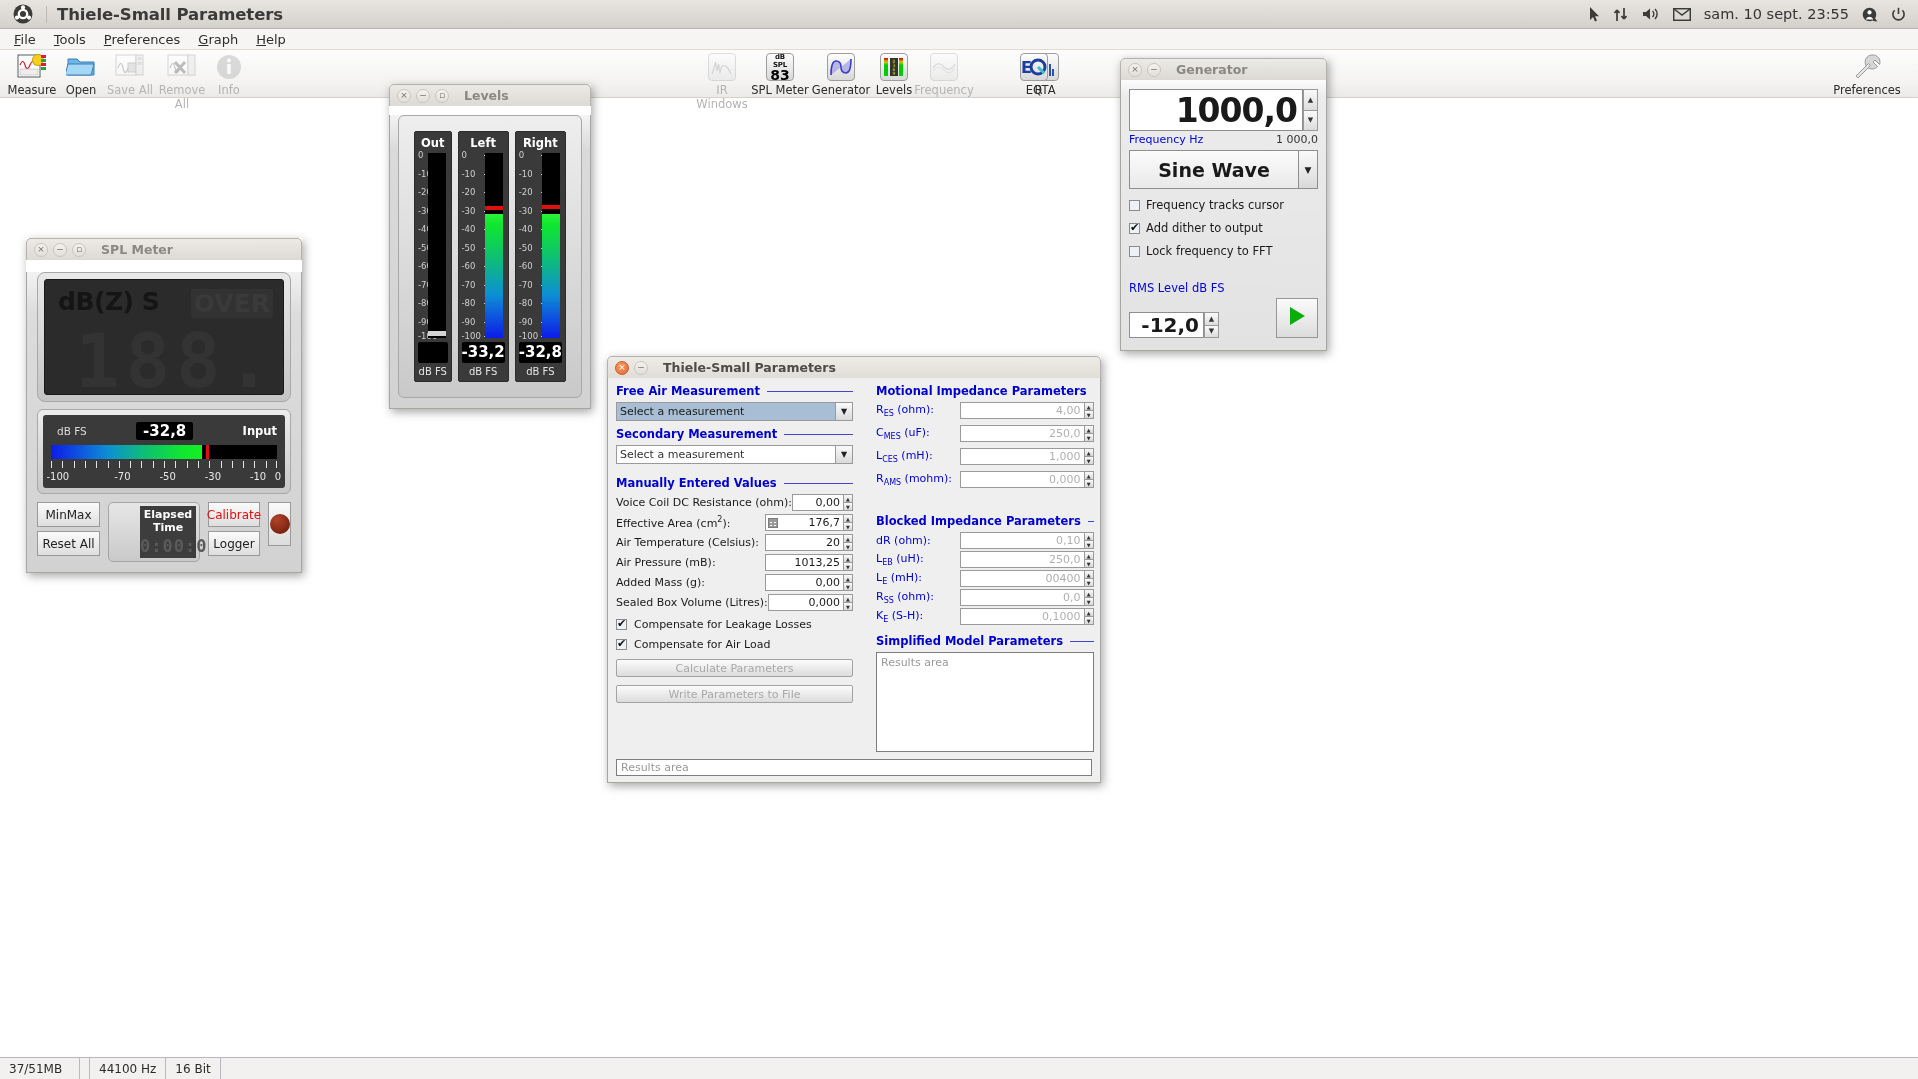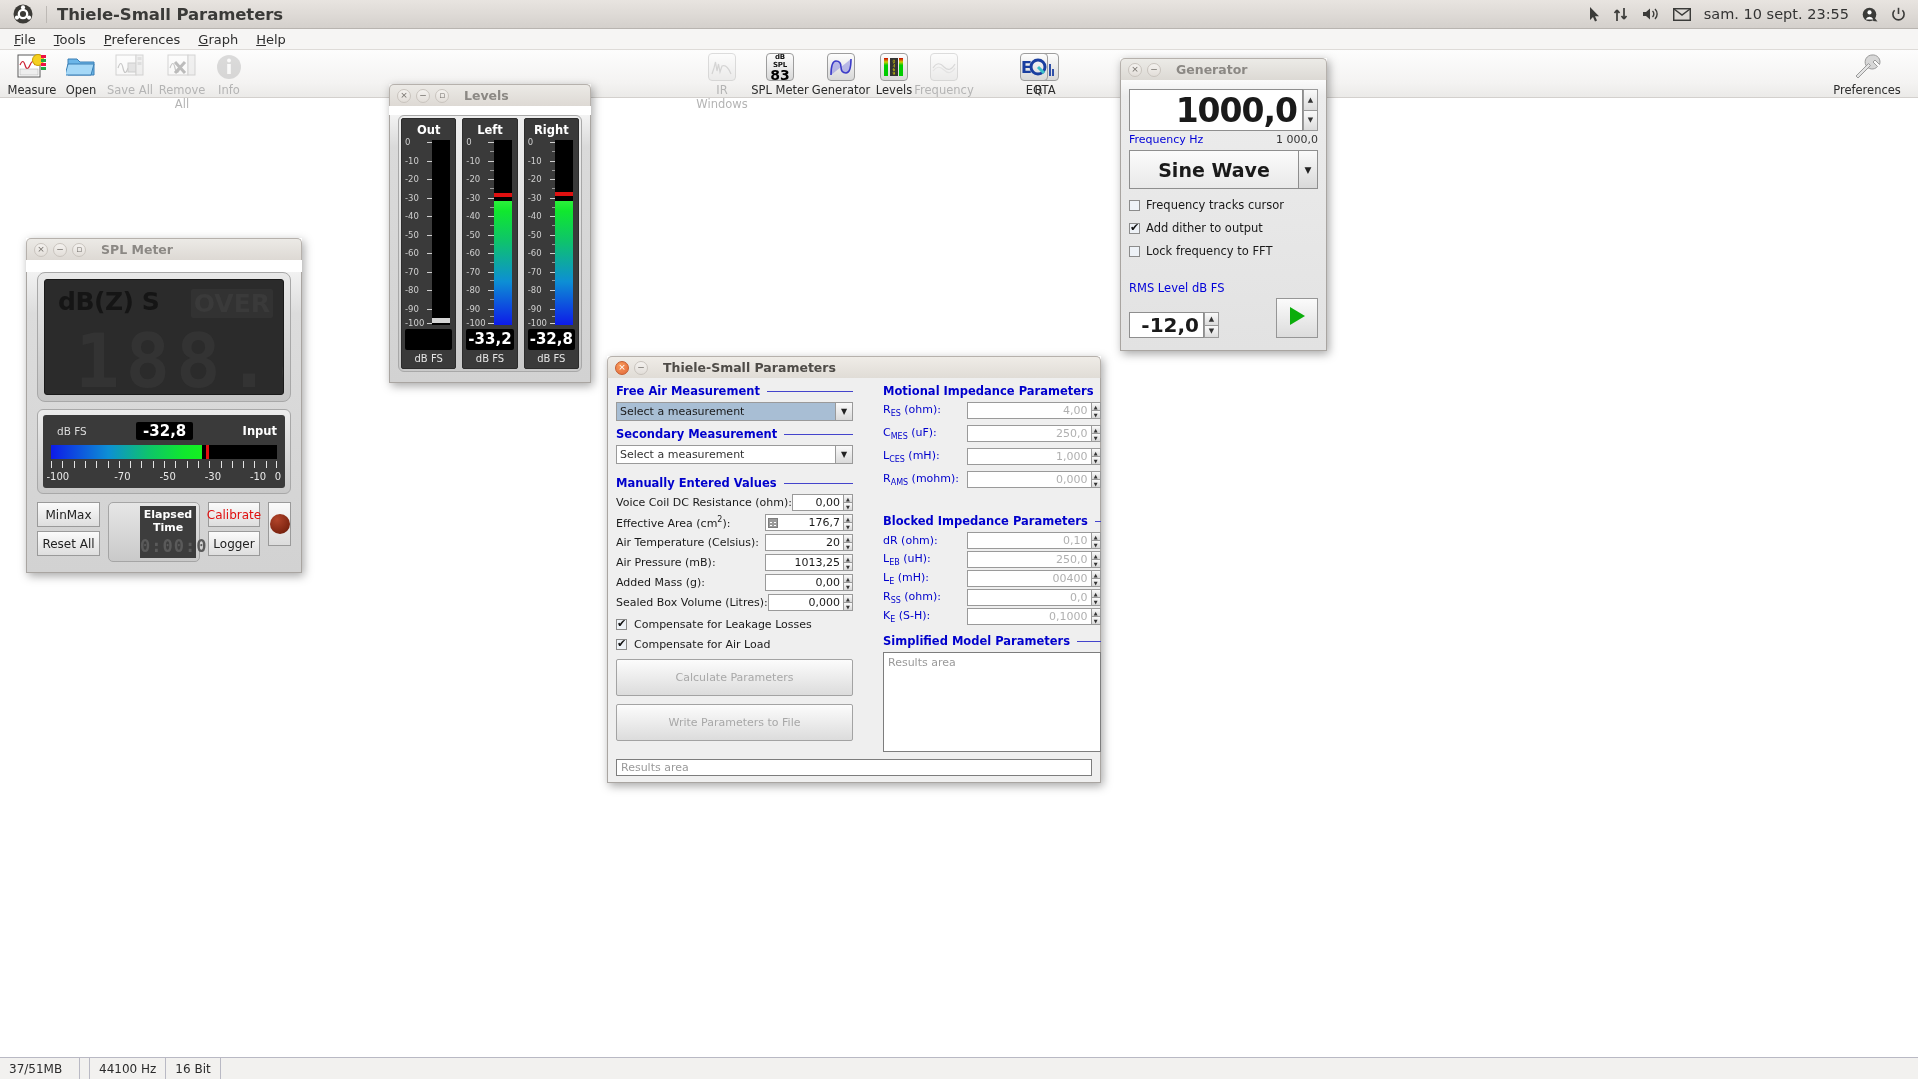--- a/index.html
+++ b/index.html
@@ -136,21 +136,21 @@
   .elapsed .hd { background:#3d3d3d; color:#fff; font-size:11px; font-weight:bold; text-align:center; padding:2px 0;margin-left:28px; }
   .elapsed .tm { background:#3d3d3d; color:#5a5a5a; font-size:17px; font-weight:bold; text-align:center;
                  font-family:"DejaVu Sans Mono","Liberation Mono",monospace; letter-spacing:1px; padding-bottom:2px;margin-left:28px;}
   .recbtn { width:44px;height:44px; background:linear-gradient(to bottom,#fafafa,#dcdcdc); border:1px solid #9a9a9a;
             display:flex;align-items:center;justify-content:center; }
   .recdot { width:20px;height:20px;border-radius:50%; background:radial-gradient(circle at 35% 28%, #b2442a, #7d2410 70%, #4e1508); }
 
   
   #levels { left:389px; top:84px; width:202px; }
   #levels .win-body { padding:0; background:linear-gradient(to bottom,#f3f3f3 0%, #dadada 12%, #d2d2d2 100%); }
-  .lv-outer { margin:9px 8px 10px 8px; border-radius:6px; padding:2px;
+  .lv-outer { margin:9px 8px 10px 8px; border-radius:6px; padding:15px;
               background:linear-gradient(to bottom,#eeeeee,#c9c9c9); border:1px solid #a8a8a8; }
   .lv-row { display:flex; gap:6px; }
   .lv-col { background:#3a3a3a; border:1px solid #2c2c2c; border-radius:2px; width:57px; padding:4px 3px 4px 3px; }
   .lv-col .cap { text-align:center; color:#fff; font-size:11.5px; font-weight:bold; margin-bottom:3px; }
   .lv-scale { position:relative; height:185px; display:flex; justify-content:flex-end; }
   .lv-scale .lab { position:absolute; left:0; color:#cfcfcf; font-size:8.5px; transform:translateY(-50%); }
   .lv-scale .mj { position:absolute; width:6px; height:1px; background:#cfcfcf; }
   .lv-scale .mn { position:absolute; width:4px; height:1px; background:#9a9a9a; }
   .lv-bar { width:18px; background:#000; position:relative; margin-right:2px; }
   .lv-fill { position:absolute; left:0; right:0; bottom:0;
@@ -193,21 +193,21 @@
             display:flex;align-items:center;justify-content:flex-end;padding-right:4px;
             font-size:20px; font-weight:bold; color:#1a1a1a; }
   .playbtn { margin-left:auto; width:42px;height:40px; background:linear-gradient(to bottom,#fbfbfb,#dcdcdc);
              border:1px solid #969696; display:flex;align-items:center;justify-content:center; }
 
   
   #ts { left:607px; top:356px; width:494px; }
   #ts .win-title { background:linear-gradient(to bottom,#efece7,#e0dcd6); }
   #ts .win-title .wt { color:#4e4b47; }
   #ts .win-body { background:#efefef; padding:6px 8px 6px 8px; }
-  .ts-cols { display:flex; gap:30px; }
+  .ts-cols { display:flex; gap:23px; }
   .ts-col { width:237px; }
   .grp { display:flex; align-items:center; margin:0 0 4px 0; }
   .grp .gt { font-size:11.5px; font-weight:bold; color:#0000cc; white-space:nowrap; }
   .grp .gl { flex:1; height:1px; background:#4444cc; margin-left:7px; }
   .combo { display:flex; height:19px; margin-bottom:6px; }
   .combo .txt { flex:1; border:1px solid #9a9a9a; background:#fff; font-size:11px; color:#333;
                 display:flex; align-items:center; padding-left:3px; }
   .combo.sel .txt { background:#a8bed4; color:#1a1a1a; }
   .combo .arw { width:17px; border:1px solid #9a9a9a; border-left:none;
                 background:linear-gradient(to bottom,#fafafa,#dadada);
@@ -224,21 +224,21 @@
   .fld .inp .box.has-ico { justify-content:space-between; padding-left:2px; }
   .fld .inp .sp { width:9px; display:flex;flex-direction:column; }
   .fld .inp .sp i { flex:1; background:linear-gradient(to bottom,#fafafa,#d8d8d8); border:1px solid #9a9a9a;
                     border-left:none; font-size:5px; font-style:normal; color:#333;
                     display:flex;align-items:center;justify-content:center; }
   .fld .inp .sp i+i { border-top:none; }
   .gridico { width:10px;height:10px; border:1px solid #7d7d7d; display:grid;
              grid-template-columns:1fr 1fr; grid-template-rows:1fr 1fr 1fr; }
   .gridico b { border:0.5px solid #9a9a9a; }
   .tsch { display:flex; align-items:center; gap:7px; margin-top:7px; font-size:11px; color:#1a1a1a; }
-  .tsbtn { height:37px; background:linear-gradient(to bottom,#fcfcfc,#dcdcdc); border:1px solid #a3a3a3;
+  .tsbtn { height:18px; background:linear-gradient(to bottom,#fcfcfc,#dcdcdc); border:1px solid #a3a3a3;
            display:flex;align-items:center;justify-content:center; font-size:11px; color:#a8a8a8;
            margin-top:8px; border-radius:2px; }
   .resbox { background:#fff; border:1px solid #7d7d7d; height:100px; padding:3px 0 0 4px;
             font-size:11px; color:#9a9a9a; }
   .resbar { background:#fff; border:1px solid #7d7d7d; height:17px; margin-top:7px;
             font-size:11px; color:#9a9a9a; padding-left:4px; display:flex; align-items:center; }
 
   
   .statusbar { position:absolute; left:0; bottom:0; width:1918px; height:22px;
                background:#f2f1ef; border-top:1px solid #b9b9c4; display:flex; align-items:stretch; font-size:12px; }

